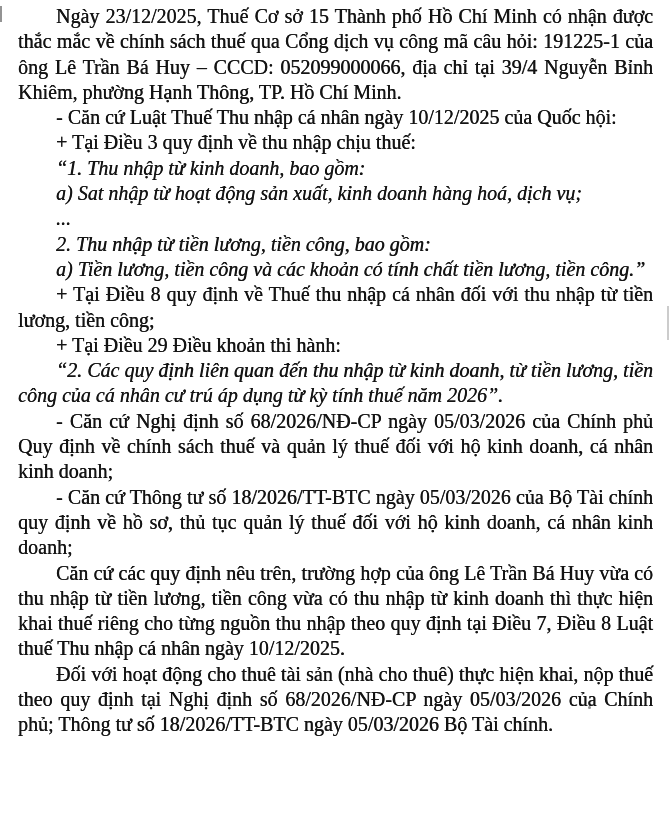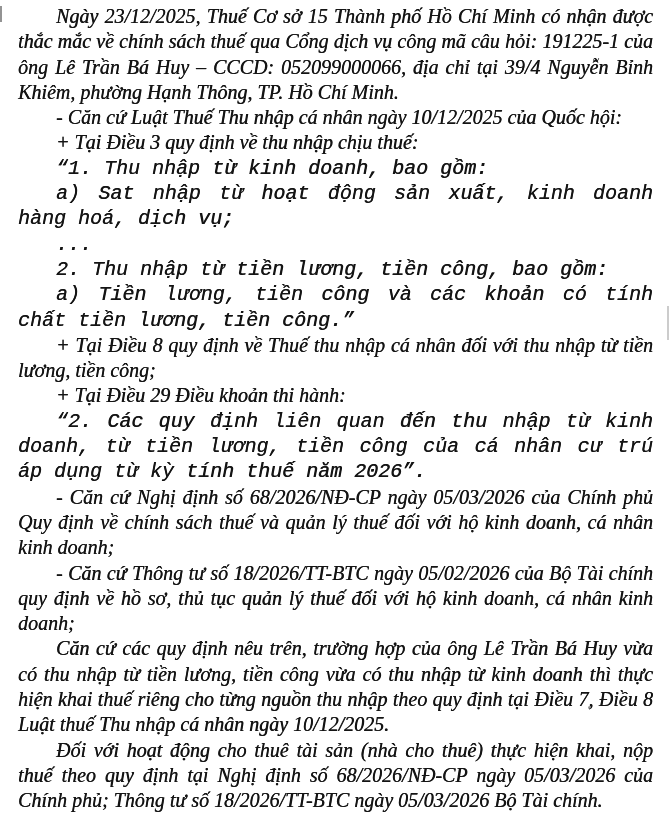--- a/index.html
+++ b/index.html
@@ -19,25 +19,23 @@
     font-size: 20px;
     line-height: 25.3px;
     color: #141414;
   }
   .doc-body p {
     margin: 0;
     text-align: justify;
     text-indent: 38px;
     
     text-shadow: 0.35px 0 0 currentColor;
-    font-style: italic;
   }
   .doc-body p.italic {
     font-style: italic;
-    font-family: Liberation Mono, monospace;
   }
   .artifact-left-mark {
     position: absolute;
     left: 0;
     top: 6px;
     width: 2px;
     height: 16px;
     background: #3a3a3a;
     opacity: 0.55;
   }
@@ -71,20 +69,20 @@
       <p class="">+ Tại Điều 3 quy định về thu nhập chịu thuế:</p>
       <p class="italic">“1. Thu nhập từ kinh doanh, bao gồm:</p>
       <p class="italic">a) Sat nhập từ hoạt động sản xuất, kinh doanh hàng hoá, dịch vụ;</p>
       <p class="italic">...</p>
       <p class="italic">2. Thu nhập từ tiền lương, tiền công, bao gồm:</p>
       <p class="italic">a) Tiền lương, tiền công và các khoản có tính chất tiền lương, tiền công.”</p>
       <p class="">+ Tại Điều 8 quy định về Thuế thu nhập cá nhân đối với thu nhập từ tiền lương, tiền công;</p>
       <p class="">+ Tại Điều 29 Điều khoản thi hành:</p>
       <p class="italic">“2. Các quy định liên quan đến thu nhập từ kinh doanh, từ tiền lương, tiền công của cá nhân cư trú áp dụng từ kỳ tính thuế năm 2026”.</p>
       <p class="">- Căn cứ Nghị định số 68/2026/NĐ-CP ngày 05/03/2026 của Chính phủ Quy định về chính sách thuế và quản lý thuế đối với hộ kinh doanh, cá nhân kinh doanh;</p>
-      <p class="">- Căn cứ Thông tư số 18/2026/TT-BTC ngày 05/02/2026 của Bộ Tài chính quy định về hồ sơ, thủ tục quản lý thuế đối với hộ kinh doanh, cá nhân kinh doanh;</p>
+      <p class="">- Căn cứ Thông tư số 18/2026/TT-BTC ngày 05/03/2026 của Bộ Tài chính quy định về hồ sơ, thủ tục quản lý thuế đối với hộ kinh doanh, cá nhân kinh doanh;</p>
       <p class="">Căn cứ các quy định nêu trên, trường hợp của ông Lê Trần Bá Huy vừa có thu nhập từ tiền lương, tiền công vừa có thu nhập từ kinh doanh thì thực hiện khai thuế riêng cho từng nguồn thu nhập theo quy định tại Điều 7, Điều 8 Luật thuế Thu nhập cá nhân ngày 10/12/2025.</p>
       <p class="">Đối với hoạt động cho thuê tài sản (nhà cho thuê) thực hiện khai, nộp thuế theo quy định tại Nghị định số 68/2026/NĐ-CP ngày 05/03/2026 của Chính phủ; Thông tư số 18/2026/TT-BTC ngày 05/03/2026 Bộ Tài chính.</p>
     </div>
   <div class="artifact-left-mark"></div>
   <div class="artifact-right-mark"></div>
   <div class="artifact-dot"></div>
 </div>
 
 </body></html>

